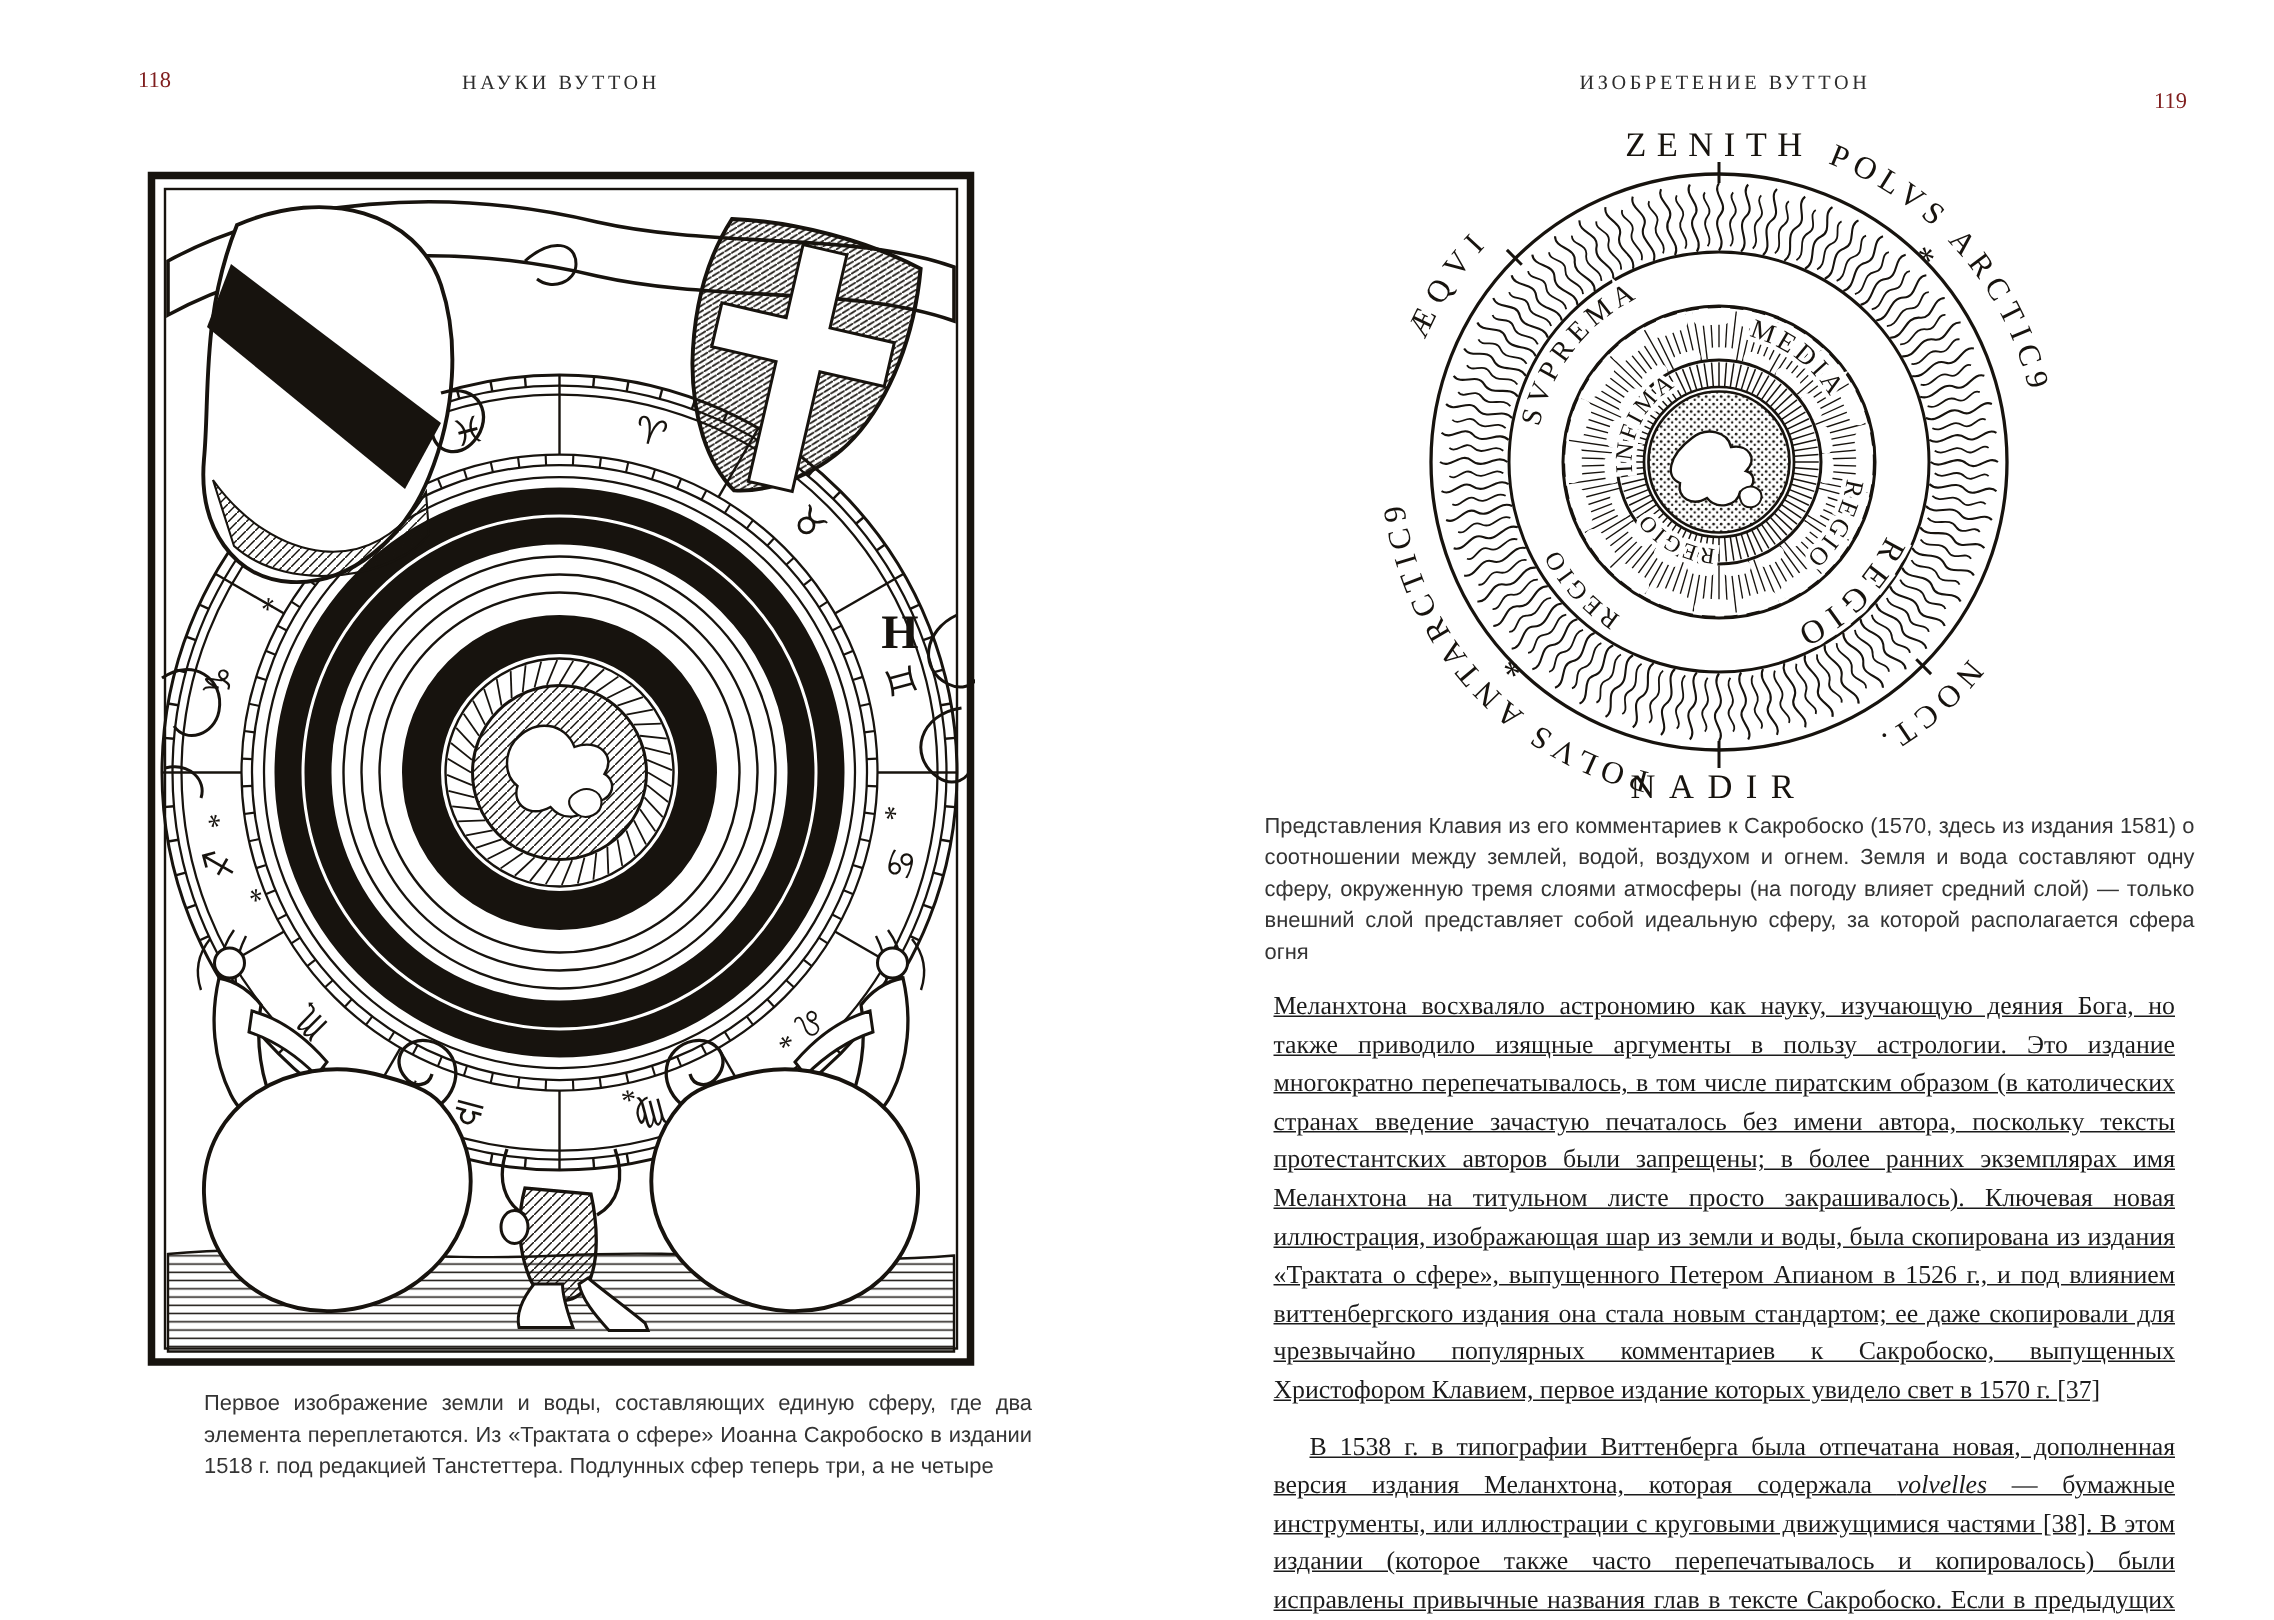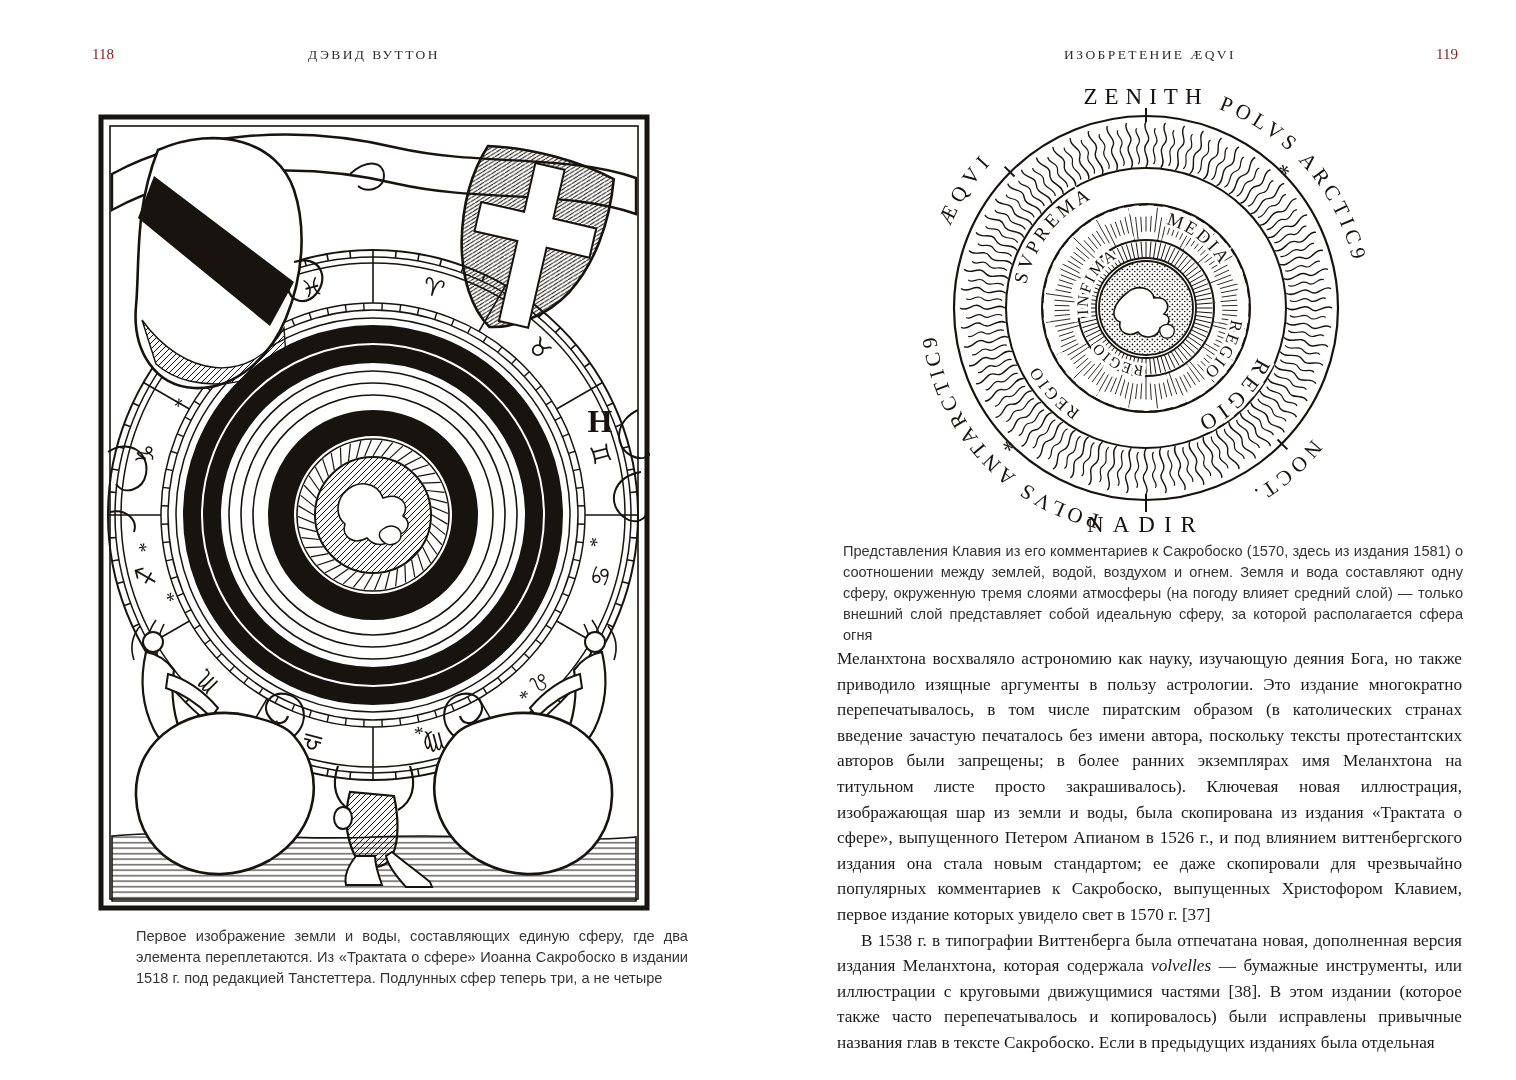--- a/index.html
+++ b/index.html
@@ -5,31 +5,31 @@
   * { margin:0; padding:0; box-sizing:border-box; }
   html,body { width:1516px; height:1080px; background:#ffffff; overflow:hidden;
               font-family:"Liberation Serif", serif; color:#1f1f1f; }
   .abs { position:absolute; }
   .runhead { font-size:13.5px; letter-spacing:2.4px; color:#2d2d2d; text-align:center;
              font-family:"Liberation Serif", serif; }
   .pagenum { font-size:15px; color:#7f1d1d; font-family:"Liberation Serif", serif; }
   .caption { font-family:Liberation Sans, sans-serif; font-size:14.6px; line-height:1.44;
              color:#343434; text-align:justify; }
   .bodytext { font-size:17.2px; line-height:25.6px; text-align:justify; color:#1b1b1b; }
-  .bodytext p { margin:0; }
+  .bodytext p { margin:12px;text-decoration:underline; }
   .bodytext p.indent { text-indent:24px; }
   svg text { fill:#17130e; }
   .sv-serif { font-family:"Liberation Serif", serif; }
   .halo { paint-order:stroke; stroke:#ffffff; stroke-width:6px; fill:#17130e; }
 </style>
 </head>
 <body>
 
 <div class="abs pagenum" style="left:92px; top:46px;">118</div>
-<div class="abs runhead" style="left:98px; top:47px; width:552px;">ДЭВИД ВУТТОН</div>
+<div class="abs runhead" style="left:98px; top:47px; width:552px;">НАУКИ ВУТТОН</div>
 
 <svg class="abs" style="left:98px; top:114px;" width="552" height="797" viewBox="0 0 552 797">
   <defs>
     <pattern id="w-hatch" width="6" height="6" patternUnits="userSpaceOnUse">
       <path d="M0,6 L6,0" stroke="#17130e" stroke-width="1"></path>
     </pattern>
     <pattern id="w-hatch2" width="4.5" height="4.5" patternUnits="userSpaceOnUse">
       <path d="M0,4.5 L4.5,0" stroke="#17130e" stroke-width="1.1"></path>
     </pattern>
     <pattern id="w-hlines" width="9" height="5.5" patternUnits="userSpaceOnUse">
@@ -332,22 +332,22 @@
     <path d="M258,742 C250,752 246,762 248,771 L284,771 C280,760 277,750 277,742 Z" stroke-width="2"></path>
     <path d="M294,738 C306,748 320,758 332,768 L334,773 L308,773 C298,762 290,752 288,742 Z" stroke-width="2"></path>
   </g>
 
   <rect x="3" y="3" width="546" height="791" fill="none" stroke="#17130e" stroke-width="5"></rect>
   <rect x="12" y="12" width="528" height="773" fill="none" stroke="#17130e" stroke-width="1.6"></rect>
 </svg>
 
 <div class="abs caption" style="left:100px; top:926px; width:552px;margin-left:36px;">Первое изображение земли и воды, составляющих единую сферу, где два элемента переплетаются. Из «Трактата о сфере» Иоанна Сакробоско в издании 1518 г. под редакцией Танстеттера. Подлунных сфер теперь три, а не четыре</div>
 
-<div class="abs runhead" style="left:845px; top:47px; width:610px;">ИЗОБРЕТЕНИЕ ÆQVI</div>
-<div class="abs pagenum" style="right:58px; top:46px;">119</div>
+<div class="abs runhead" style="left:845px; top:47px; width:610px;">ИЗОБРЕТЕНИЕ ВУТТОН</div>
+<div class="abs pagenum" style="right:58px; top:60px;">119</div>
 
 <svg class="abs" style="left:866px; top:78px;" width="560" height="460" viewBox="0 0 560 460">
   <defs>
     <pattern id="s-dots" width="5" height="5" patternUnits="userSpaceOnUse">
       <circle cx="1.4" cy="1.4" r="0.9" fill="#17130e"></circle>
       <circle cx="3.8" cy="3.6" r="0.8" fill="#17130e"></circle>
     </pattern>
     <path id="s-tp-outer" d="M 280 18 a 212 212 0 1 1 -0.1 0" fill="none"></path>
     <path id="s-tp-r1" d="M 280 108 a 122 122 0 1 1 -0.1 0" fill="none"></path>
     <path id="s-tp-r2" d="M 280 144 a 86 86 0 1 1 -0.1 0" fill="none"></path>

